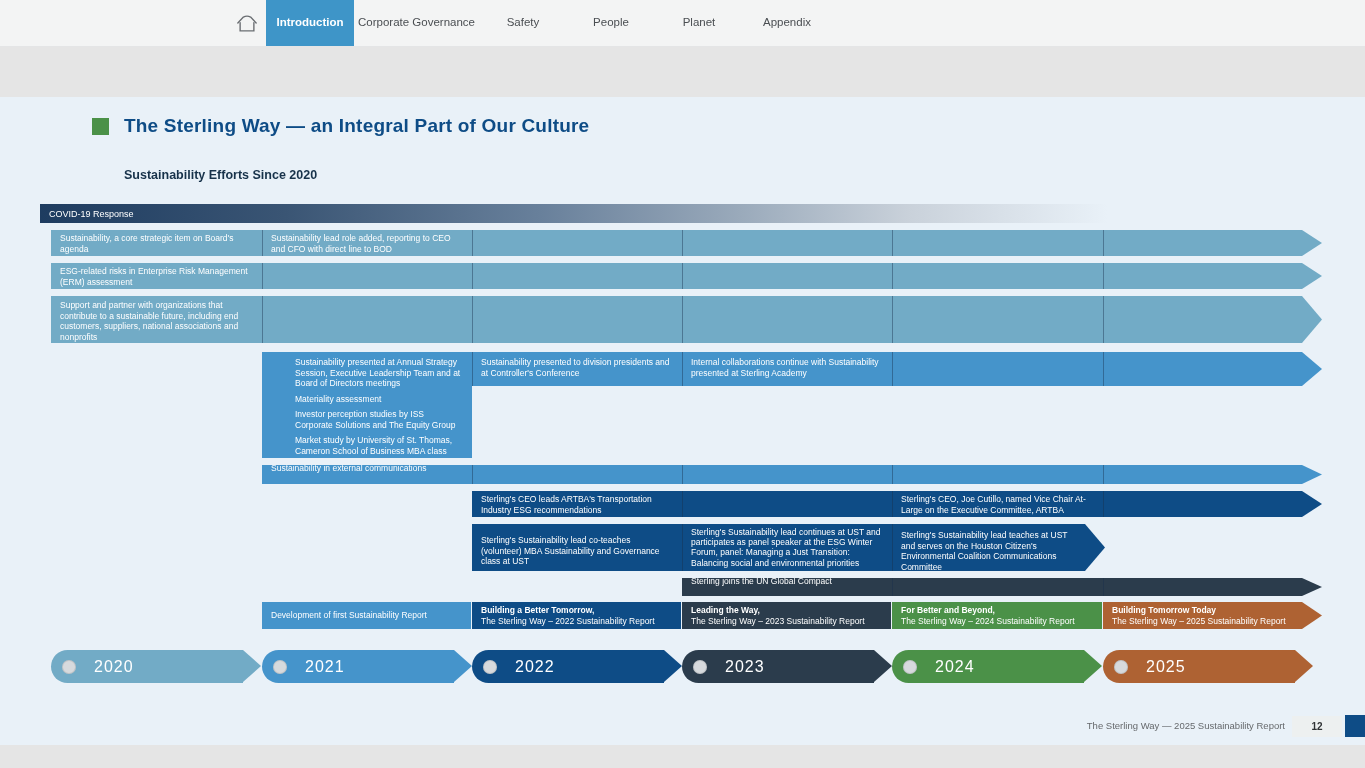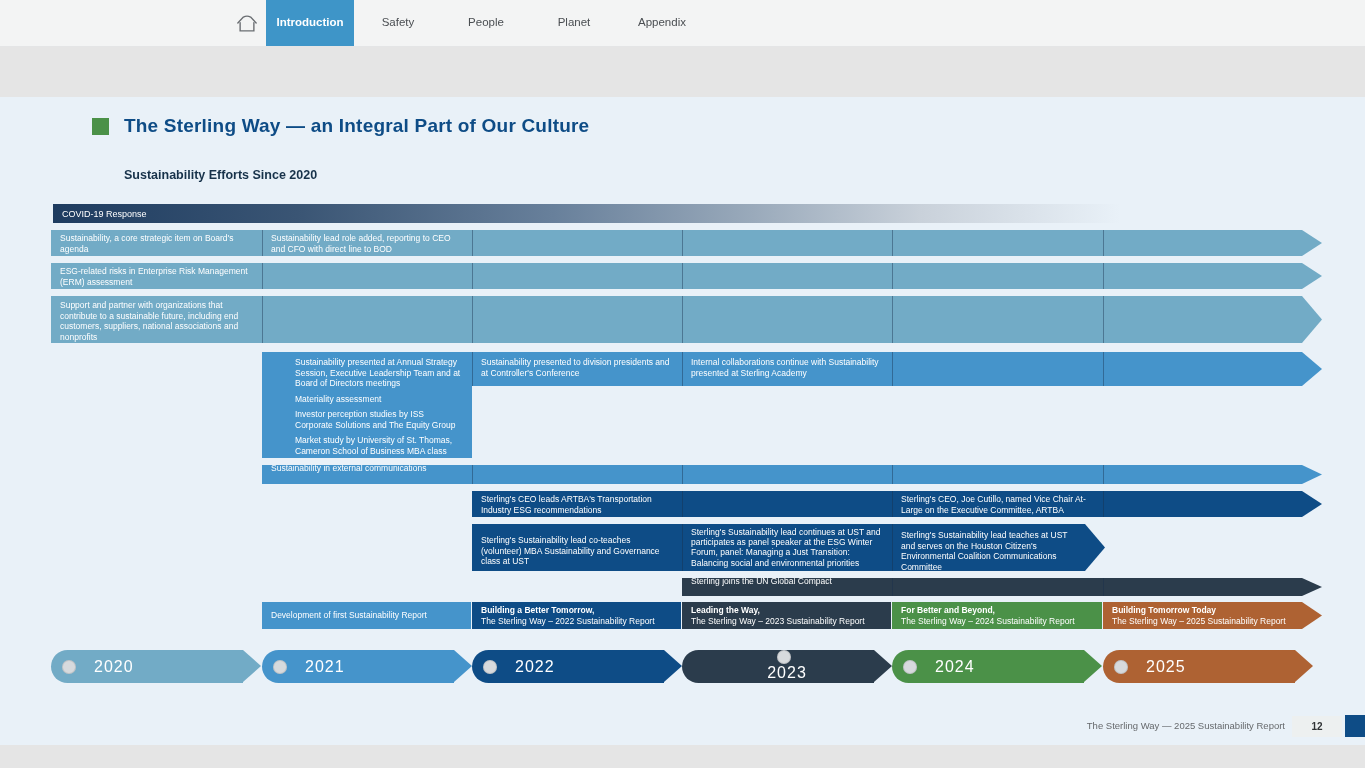--- a/index.html
+++ b/index.html
@@ -66,33 +66,34 @@
 <div class="page">
 
   <div class="nav">
     <div class="home">
       <svg width="22" height="19" viewBox="0 0 24 20">
         <path d="M2 9.5 L8 3 Q12 1 16 3 L22 9.5" fill="none" stroke="#6a6e72" stroke-width="1.5" stroke-linecap="round"></path>
         <path d="M4.5 9 V18 H19.5 V9" fill="none" stroke="#6a6e72" stroke-width="1.5" stroke-linecap="round"></path>
       </svg>
     </div>
     <div class="tab active">Introduction</div>
+    <div class="tab">Corporate Governance</div>
     <div class="tab">Safety</div>
     <div class="tab">People</div>
     <div class="tab">Planet</div>
     <div class="tab">Appendix</div>
   </div>
 
   <div class="content">
 
     <div class="bullet"></div>
     <div class="title">The Sterling Way — an Integral Part of Our Culture</div>
     <div class="subtitle">Sustainability Efforts Since 2020</div>
 
-    <div class="bar covid" style="left:53px; top:107px; width:1112px; height:19px;">
+    <div class="bar covid" style="left:40px; top:107px; width:1112px; height:19px;">
       <div class="covid-label">COVID-19 Response</div>
     </div>
 
     <div class="bar lb arrow" style="left:51px; top:133px; width:1271px; height:26px;">
       <div class="cell" style="left:0;">Sustainability, a core strategic item on Board's agenda</div>
       <div class="cell" style="left:211px;">Sustainability lead role added, reporting to CEO and CFO with direct line to BOD</div>
       <div class="vline" style="left:211px;"></div>
       <div class="vline" style="left:421px;"></div>
       <div class="vline" style="left:631px;"></div>
       <div class="vline" style="left:841px;"></div>
@@ -197,21 +198,21 @@
       <div class="ytip" style="border-left-color:#4594cb;"></div>
     </div>
     <div class="year" style="left:472px;">
       <div class="ybody" style="background:#0e4c86;">
         <span class="ydot"></span>
         <span class="ylabel">2022</span>
       </div>
       <div class="ytip" style="border-left-color:#0e4c86;"></div>
     </div>
     <div class="year" style="left:682px;">
-      <div class="ybody" style="background:#2b3c4c;flex-direction:column;">
+      <div class="ybody" style="background:#2b3c4c;">
         <span class="ydot"></span>
         <span class="ylabel">2023</span>
       </div>
       <div class="ytip" style="border-left-color:#2b3c4c;"></div>
     </div>
     <div class="year" style="left:892px;">
       <div class="ybody" style="background:#4b9148;">
         <span class="ydot"></span>
         <span class="ylabel">2024</span>
       </div>

